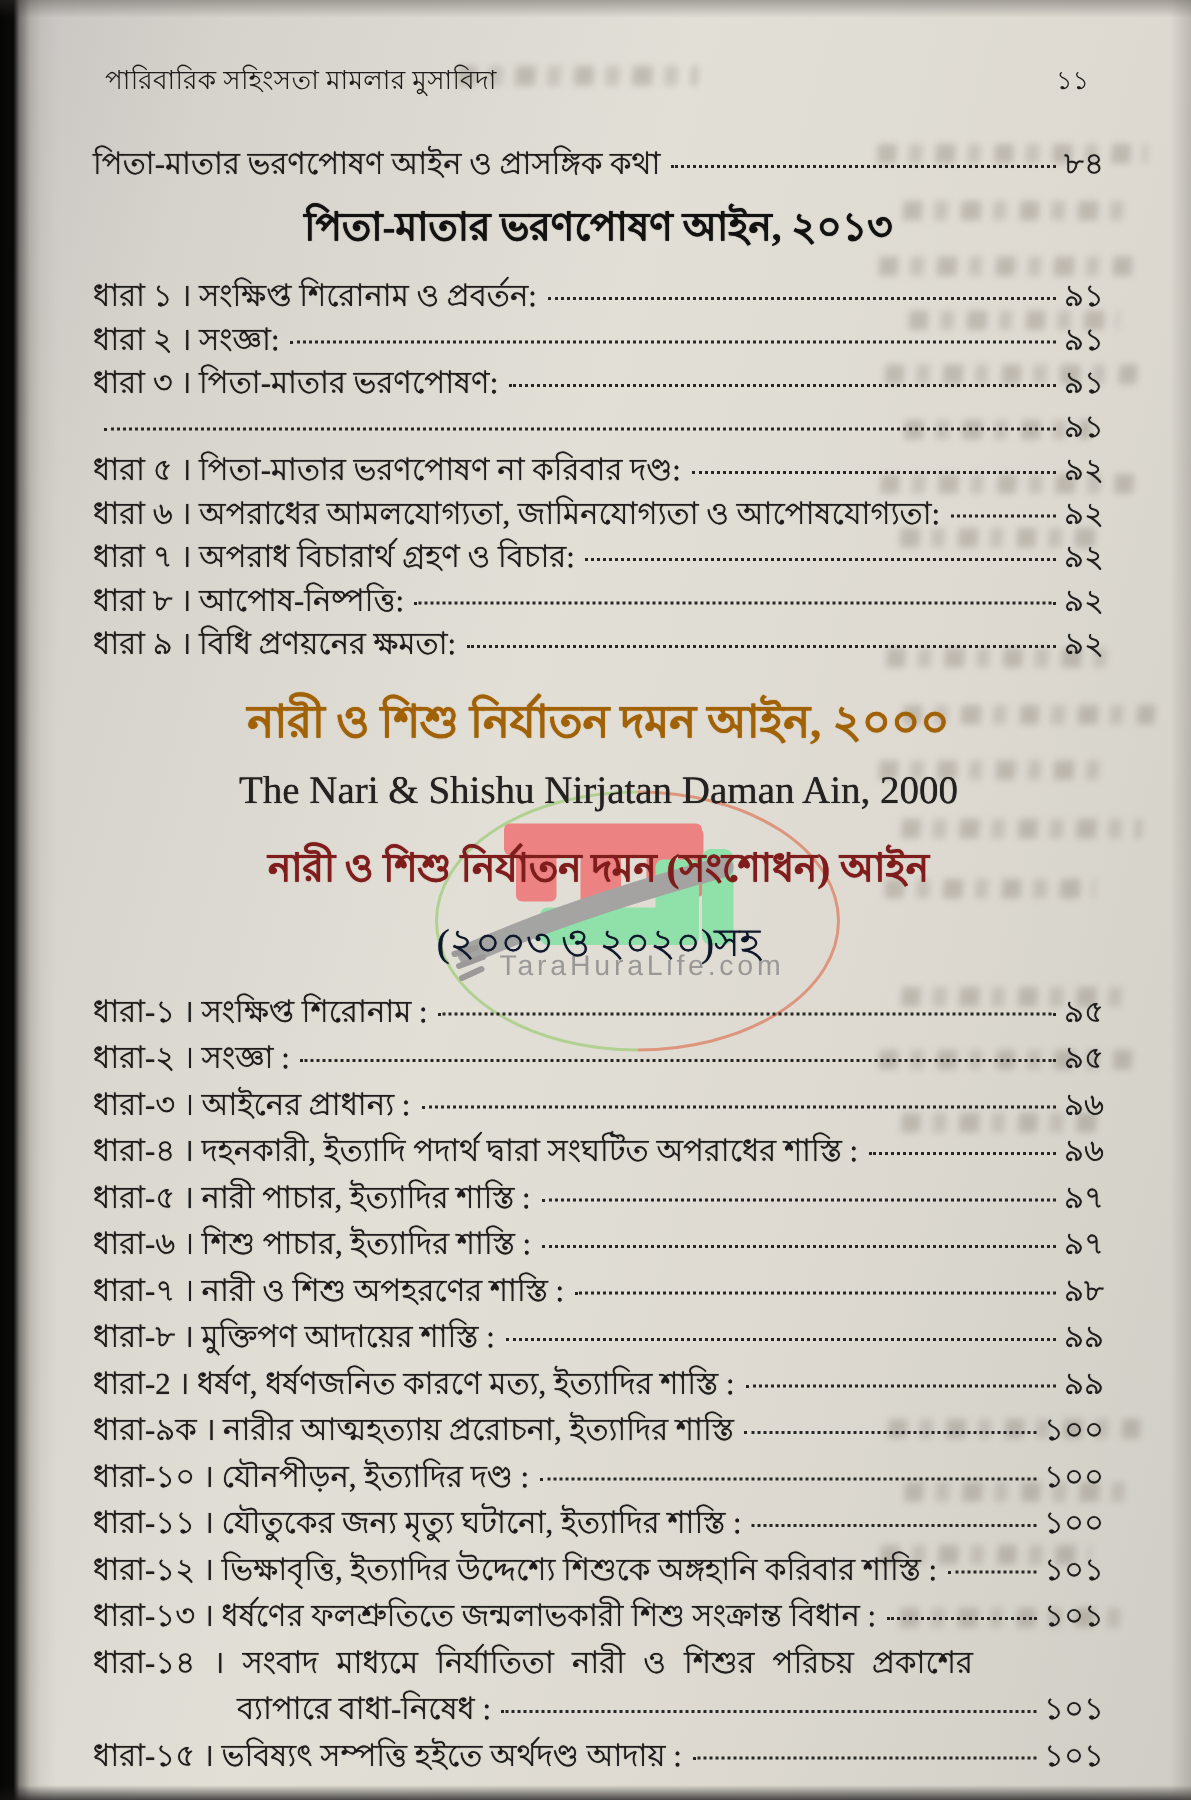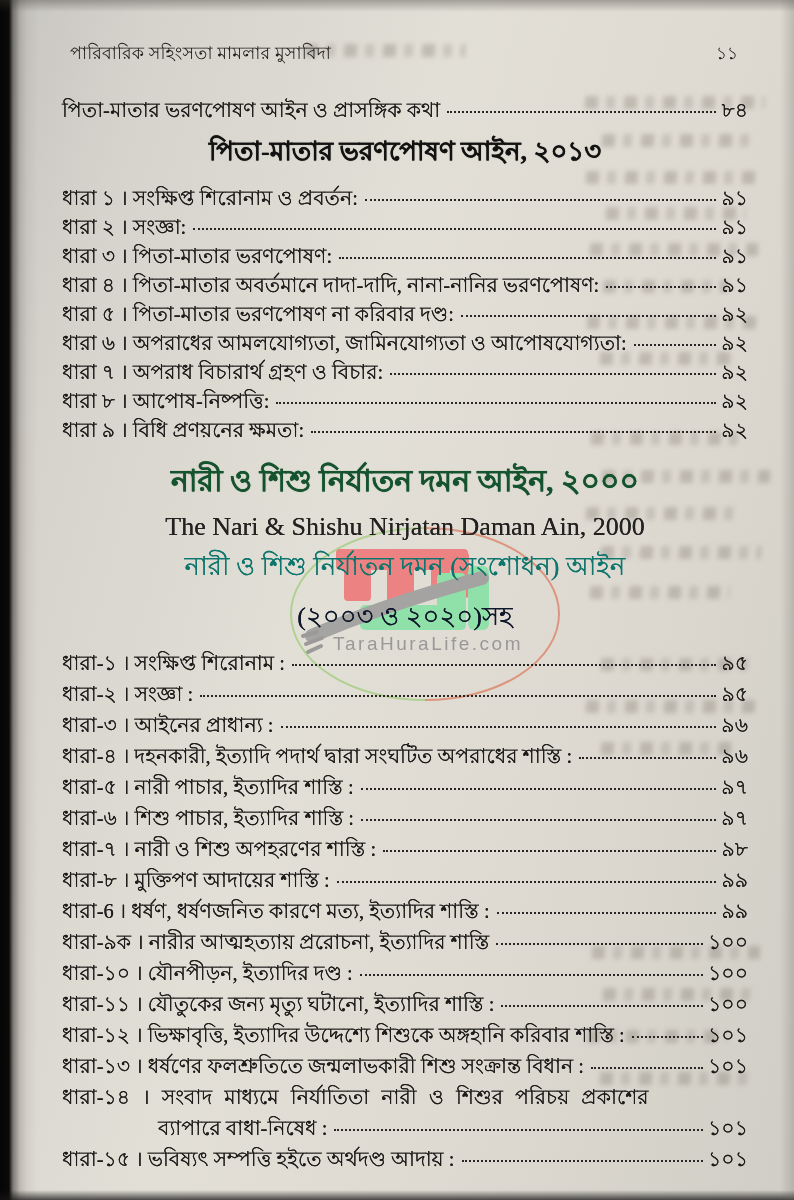--- a/index.html
+++ b/index.html
@@ -21,39 +21,39 @@
   .edge-right{position:absolute;right:0;top:0;bottom:0;width:14px;z-index:6;pointer-events:none;
     background:linear-gradient(270deg,rgba(96,92,86,.25),rgba(0,0,0,0));}
 
   .bleed{position:absolute;height:13px;z-index:1;opacity:.55;filter:blur(2.6px);transform:skewX(-3deg);
     background:repeating-linear-gradient(90deg,rgba(118,108,95,.55) 0 13px,rgba(0,0,0,0) 13px 21px,rgba(118,108,95,.4) 21px 30px,rgba(0,0,0,0) 30px 39px);}
 
   
   .watermark{position:absolute;inset:0;z-index:2;pointer-events:none;}
 
   
-  .content{position:absolute;inset:0;z-index:3;padding:40px 46px 0 62px;box-sizing:border-box;}
+  .content{position:absolute;inset:0;z-index:3;padding:40px 58px 0 62px;box-sizing:border-box;}
   .thick{text-shadow:0 0 .55px currentColor;}
 
   .hdr{display:flex;justify-content:space-between;align-items:baseline;margin:0 2px 0 8px;}
   .hdr-title{font-size:17.5px;letter-spacing:.2px;}
   .hdr-num{font-size:17px;margin-right:8px;}
 
   .toc{margin-top:30px;}
   .row{display:flex;align-items:baseline;font-size:20.5px;margin-bottom:7px;line-height:22px;}
   .s2 .row{margin-bottom:9px;}
   .lead{flex:1 1 auto;margin:0 5px 0 7px;border-bottom:2.6px dotted #272625;transform:translateY(-4px);min-width:20px;}
   .pg{white-space:nowrap;text-align:right;}
   .row.wrapline{word-spacing:7px;}
   .row.cont{padding-left:96px;}
 
   .h1{font-size:26px;font-weight:700;text-align:center;color:#121211;margin:10px 0 12px;text-shadow:0 0 .7px currentColor;}
-  .h2{font-size:30px;font-weight:700;text-align:center;color:#14532d;margin:16px 0 4px;text-shadow:0 0 .7px currentColor;}
+  .h2{font-size:30px;font-weight:700;text-align:center;color:#a16207;margin:16px 0 4px;text-shadow:0 0 .7px currentColor;}
   .h-en{font-size:26px;text-align:center;margin:2px 0 4px;color:#232220;}
-  .h3{font-size:26px;font-weight:400;text-align:center;color:#0f766e;margin:4px 0 6px;text-shadow:0 0 .6px currentColor;}
+  .h3{font-size:26px;font-weight:700;text-align:center;color:#7f1d1d;margin:16px 0 6px;text-shadow:0 0 .6px currentColor;}
   .h-yr{font-size:26px;text-align:center;margin:0 0 12px;color:#0f172a;}
 </style>
 </head>
 <body>
 
 <div class="page">
 
   <div>
     <div class="bleed" style="left:305px;top:44px;width:160px;"></div>
     <div class="bleed" style="left:585px;top:96px;width:180px;"></div>
@@ -134,21 +134,20 @@
             <span>ধারা ২ । সংজ্ঞা:</span>
             <span class="lead"></span>
             <span class="pg">৯১</span>
           </div>
         <div class="row">
             <span>ধারা ৩ । পিতা-মাতার ভরণপোষণ:</span>
             <span class="lead"></span>
             <span class="pg">৯১</span>
           </div>
         <div class="row">
-            <span>ধারা ৪ । পিতা-মাতার অবর্তমানে দাদা-দাদি, নানা-নানির ভরণপোষণ:</span>
             <span class="lead"></span>
             <span class="pg">৯১</span>
           </div>
         <div class="row">
             <span>ধারা ৫ । পিতা-মাতার ভরণপোষণ না করিবার দণ্ড:</span>
             <span class="lead"></span>
             <span class="pg">৯২</span>
           </div>
         <div class="row">
             <span>ধারা ৬ । অপরাধের আমলযোগ্যতা, জামিনযোগ্যতা ও আপোষযোগ্যতা:</span>
@@ -212,21 +211,21 @@
             <span>ধারা-৭ । নারী ও শিশু অপহরণের শাস্তি :</span>
             <span class="lead"></span>
             <span class="pg">৯৮</span>
           </div>
         <div class="row">
             <span>ধারা-৮ । মুক্তিপণ আদায়ের শাস্তি :</span>
             <span class="lead"></span>
             <span class="pg">৯৯</span>
           </div>
         <div class="row">
-            <span>ধারা-6 । ধর্ষণ, ধর্ষণজনিত কারণে মত্য, ইত্যাদির শাস্তি :</span>
+            <span>ধারা-2 । ধর্ষণ, ধর্ষণজনিত কারণে মত্য, ইত্যাদির শাস্তি :</span>
             <span class="lead"></span>
             <span class="pg">৯৯</span>
           </div>
         <div class="row">
             <span>ধারা-৯ক । নারীর আত্মহত্যায় প্ররোচনা, ইত্যাদির শাস্তি</span>
             <span class="lead"></span>
             <span class="pg">১০০</span>
           </div>
         <div class="row">
             <span>ধারা-১০ । যৌনপীড়ন, ইত্যাদির দণ্ড :</span>

